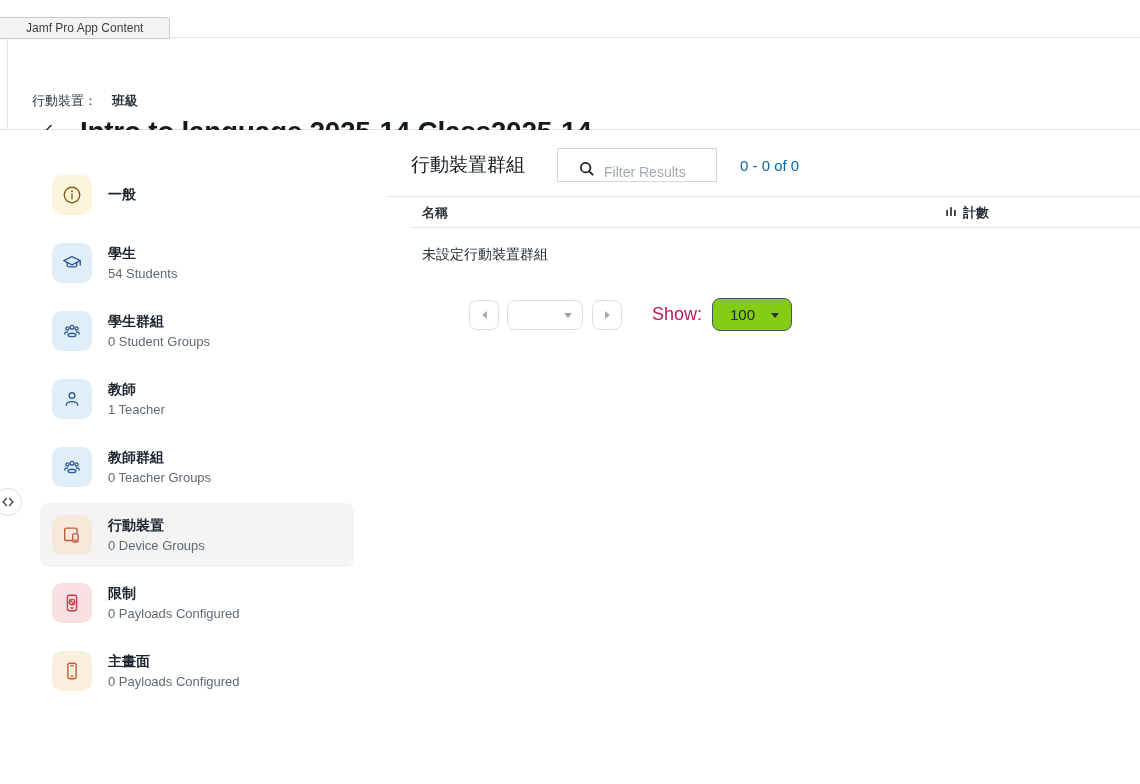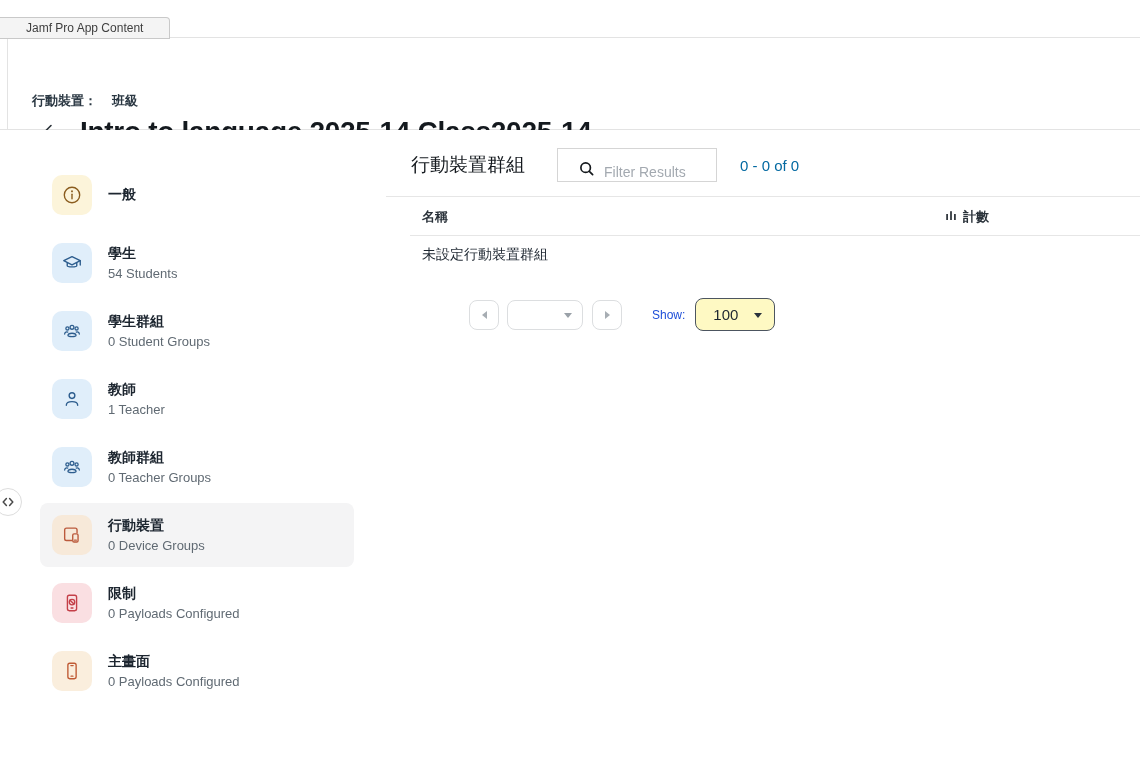--- a/index.html
+++ b/index.html
@@ -6,21 +6,21 @@
   body{font-family:"Liberation Sans","DejaVu Sans",sans-serif;color:#1d2630;}
   .page{position:relative;width:1140px;height:784px;overflow:hidden;background:#fff;}
 
   
   .topbar{position:absolute;left:0;top:0;width:100%;height:38px;background:#fff;border-bottom:1px solid #e3e3e3;box-sizing:border-box;}
   .tooltip-chip{position:absolute;left:0;top:17px;height:22px;line-height:20px;padding:0 26px;background:#f4f4f4;border:1px solid #c9c9c9;border-left:none;border-radius:0 4px 0 0;font-size:12px;color:#3f3f3f;box-sizing:border-box;z-index:5;}
 
   
   .header{position:absolute;left:0;top:38px;width:100%;height:92px;background:#fff;border-bottom:1px solid #e3e3e3;box-sizing:border-box;}
   .breadcrumb{position:absolute;left:32px;top:54px;font-size:13px;color:#2b3843;display:flex;gap:15px;}
-  .breadcrumb .crumb-section{font-weight:700;}
+  .breadcrumb .crumb-section{font-weight:400;}
   .breadcrumb .crumb-page{font-weight:600;cursor:pointer;}
   .back-btn{position:absolute;left:40px;top:82px;width:24px;height:24px;border:none;background:transparent;cursor:pointer;padding:0;color:#2b3239;}
   .page-title{position:absolute;left:80px;top:78px;font-size:28px;font-weight:700;color:#14191e;letter-spacing:-0.3px;}
 
   
   .rail-line{position:absolute;left:7px;top:38px;bottom:0;width:1px;background:#e3e3e3;}
   .rail-handle{position:absolute;left:-6px;top:488px;width:28px;height:28px;border-radius:50%;background:#fff;border:1px solid #ddd;display:flex;align-items:center;justify-content:center;cursor:pointer;z-index:4;box-sizing:border-box;}
 
   
   .sidebar{position:absolute;left:0;top:130px;width:407px;bottom:0;background:#fff;border-right:1px solid #e3e3e3;box-sizing:border-box;}
@@ -36,36 +36,36 @@
 
   
   .main{position:absolute;left:386px;top:130px;right:0;bottom:0;background:#fff;}
   .toolbar{position:absolute;left:25px;top:18px;height:34px;display:flex;align-items:center;}
   .main-heading{font-size:19px;font-weight:400;color:#14191e;width:146px;}
   .search-box{width:160px;height:34px;border:1px solid #d5d5d5;border-radius:0;display:flex;align-items:flex-end;padding-left:20px;box-sizing:border-box;background:#fff;}
   .search-box input{border:none;outline:none;font-size:14px;color:#1d2630;width:118px;margin-left:7px;font-family:inherit;background:transparent;}
   .search-box input::placeholder{color:#a3a9b0;}
   .results-count{margin-left:23px;font-size:15px;color:#0369a1;}
 
-  .table-head{position:absolute;left:0;right:0;top:66px;height:40px;border-top:1px solid #e6e6e6;display:flex;align-items:center;box-sizing:border-box;}
+  .table-head{position:absolute;left:0;right:0;top:66px;height:32px;border-top:1px solid #e6e6e6;display:flex;align-items:center;box-sizing:border-box;}
   .table-head::after{content:"";position:absolute;left:24px;right:0;bottom:0;height:1px;background:#e6e6e6;}
   .col-name{flex:1;padding-left:36px;font-size:13px;font-weight:700;color:#2a323a;cursor:pointer;}
   .col-count{width:195px;display:flex;align-items:center;gap:6px;font-size:13px;font-weight:700;color:#2a323a;cursor:pointer;}
 
   .empty-msg{position:absolute;left:36px;top:116px;font-size:14px;color:#1d2630;}
 
   .pagination{position:absolute;left:83px;top:168px;display:flex;align-items:center;}
   .pg-btn{width:30px;height:30px;border:1px solid #dcdee0;border-radius:8px;background:#fff;display:flex;align-items:center;justify-content:center;box-sizing:border-box;cursor:default;padding:0;}
   .tri-left{width:0;height:0;border-top:4px solid transparent;border-bottom:4px solid transparent;border-right:5px solid #a7adb3;}
   .tri-right{width:0;height:0;border-top:4px solid transparent;border-bottom:4px solid transparent;border-left:5px solid #a7adb3;}
   .pg-select{width:76px;height:30px;border:1px solid #dcdee0;border-radius:8px;margin-left:8px;position:relative;background:#fff;box-sizing:border-box;cursor:pointer;}
   .pg-select .caret{position:absolute;right:10px;top:12px;width:0;height:0;border-left:4px solid transparent;border-right:4px solid transparent;border-top:5px solid #9aa1a8;}
   .pg-next{margin-left:9px;}
-  .show-label{margin-left:30px;font-size:12px;color:#1d4ed8;}
-  .size-select{margin-left:10px;width:80px;height:33px;border:1px solid #4c5560;border-radius:8px;position:relative;display:flex;align-items:center;padding-left:17px;box-sizing:border-box;font-size:15px;color:#1d2630;background:#fef9c3;cursor:pointer;text-align:right;}
+  .show-label{margin-left:30px;font-size:18px;color:#be185d;}
+  .size-select{margin-left:10px;width:80px;height:33px;border:1px solid #4c5560;border-radius:8px;position:relative;display:flex;align-items:center;padding-left:17px;box-sizing:border-box;font-size:15px;color:#1d2630;background:#84cc16;cursor:pointer;text-align:right;}
   .size-select .caret{position:absolute;right:12px;top:14px;width:0;height:0;border-left:4.5px solid transparent;border-right:4.5px solid transparent;border-top:5.5px solid #2a323c;}
 </style>
 </head>
 <body>
 
 <div class="page">
 
   <div class="topbar"></div>
   <div class="tooltip-chip">Jamf Pro App Content</div>
 

